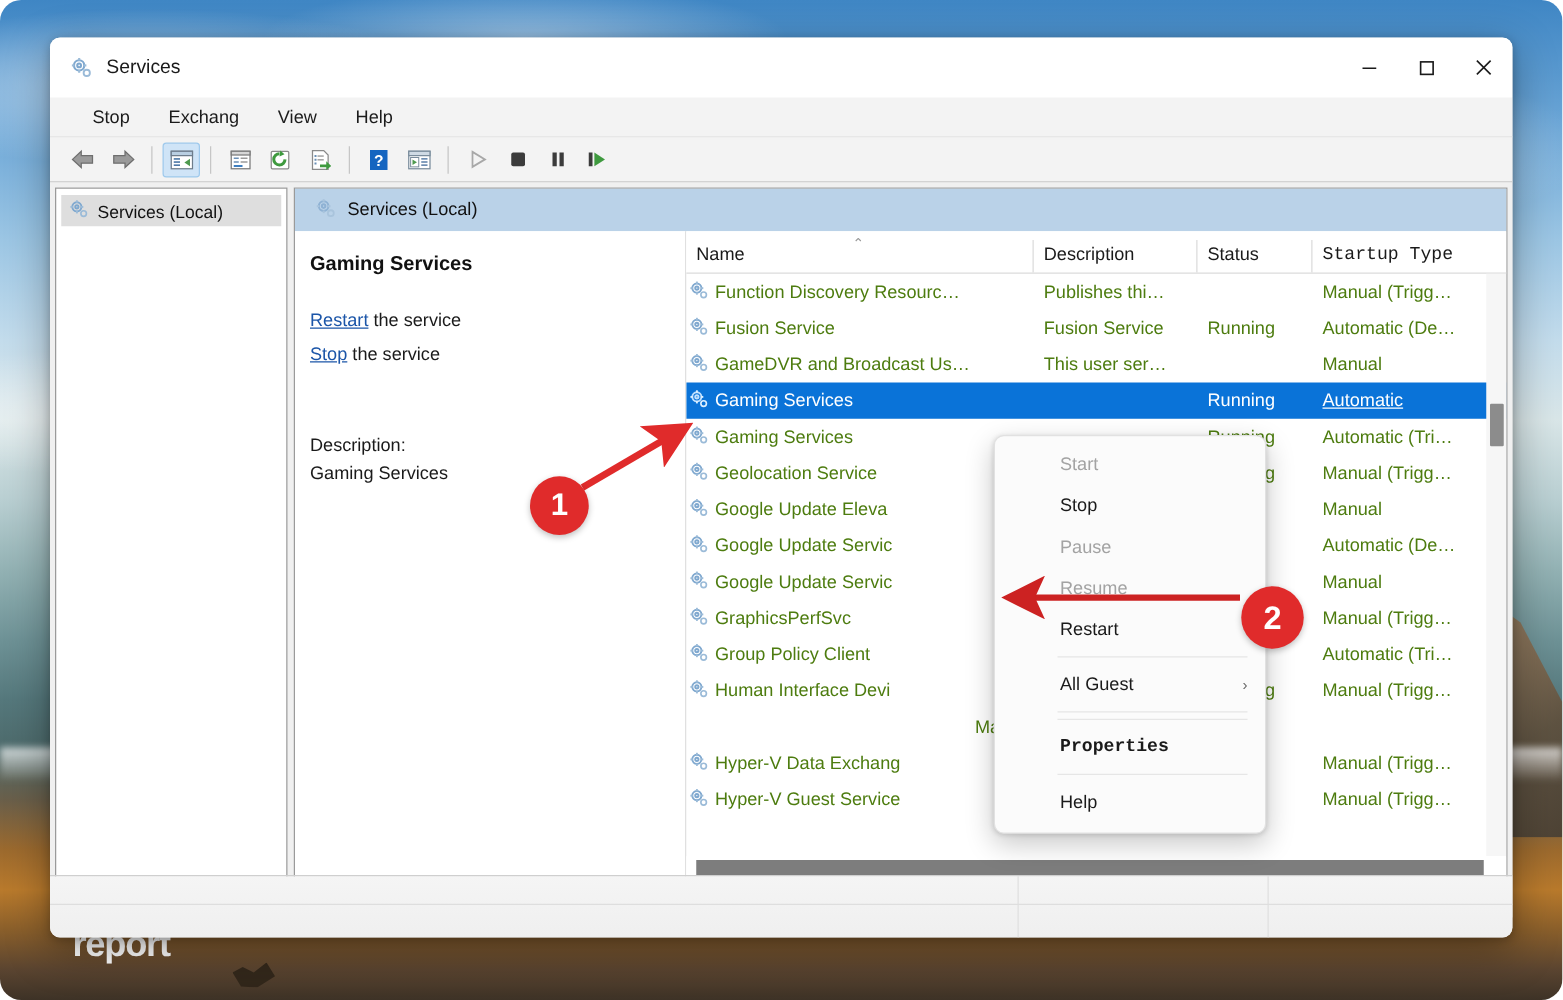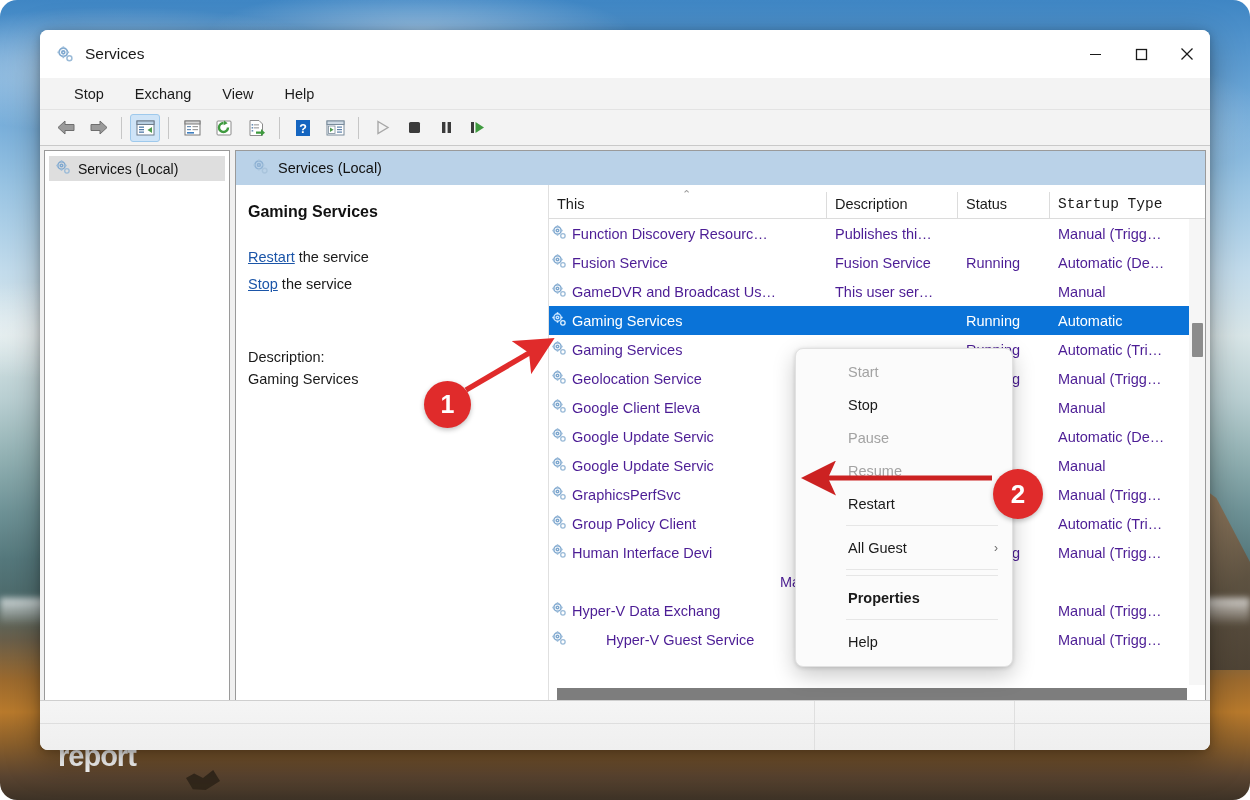--- a/index.html
+++ b/index.html
@@ -221,21 +221,21 @@
   }
   .lv-th:last-child { border-right: none; }
   #sort-caret {
     position: absolute; left: 133px; top: 3px;
     font-size: 11px; color: #999;
   }
 
   #lv-body { flex: 1; overflow: hidden; position: relative; }
   .lv-row {
     display: flex; height: 29px; align-items: center;
-    font-size: 14.5px; color: #4c1d95;
+    font-size: 14.5px; color: #4d7c0f;
     white-space: nowrap;
   }
   .lv-row.sel { background: #0a73d8; color: #fff; }
   .lv-td {
     padding: 0 8px; overflow: hidden; white-space: nowrap;
     display: flex; align-items: center;
   }
   .lv-td.name { padding-left: 2px; }
   .lv-td .ti { margin-right: 5px; flex: none; }
 
@@ -315,21 +315,21 @@
     padding: 6px 0 8px 0;
     z-index: 30;
   }
   .ctx-item {
     height: 33px; display: flex; align-items: center;
     padding: 0 14px 0 52px;
     font-size: 14.5px; color: #1a1a1a;
     position: relative;
   }
   .ctx-item.disabled { color: #a3a3a3; }
-  .ctx-item.bold { font-weight: bold; }
+  .ctx-item.bold { font-weight: bold; font-family: Liberation Mono, monospace; }
   .ctx-sep {
     height: 1px; background: #e6e6e6;
     margin: 5px 14px 5px 50px;
   }
   .ctx-sub {
     position: absolute; right: 14px; font-size: 12px; color: #6b6b6b;
   }
 
   
   .badge {
@@ -552,21 +552,21 @@
             </div>
             <div class="desc-block">
               <div>Description:</div>
               <div>Gaming Services</div>
             </div>
           </div>
 
           <div id="listwrap">
             <div id="lv-header">
               <div id="sort-caret">⌃</div>
-            <div class="lv-th" style="width: 278px;">This</div>
+            <div class="lv-th" style="width: 278px;">Name</div>
                 <div class="lv-th" style="width: 131px;">Description</div>
                 <div class="lv-th" style="width: 92px;">Status</div>
                 <div class="lv-th" style="width: 145px; font-family: Liberation Mono, monospace;">Startup Type</div>
               </div>
             <div id="lv-body">
                 <div class="lv-row">
                   <div class="lv-td name" style="width: 278px;">
                     <span class="ti"><svg width="16" height="16" viewBox="0 0 18 18">
                         <g fill="none" stroke="#7fa8cf" stroke-width="1.7">
                           <circle cx="7.3" cy="7.3" r="4.1"></circle>
@@ -640,21 +640,21 @@
                           <rect x="6.5" y="11" width="1.7" height="2.2"></rect>
                           <rect x="1.5" y="6.5" width="2.2" height="1.7"></rect>
                           <rect x="10.9" y="6.5" width="2.2" height="1.7"></rect>
                         </g>
                         <circle cx="13.4" cy="13.3" r="2.5" fill="none" stroke="#dcefff" stroke-width="1.5"></circle>
                       </svg></span>
                     <span>Gaming Services</span>
                   </div>
                   <div class="lv-td" style="width: 131px;"></div>
                   <div class="lv-td" style="width: 92px;">Running</div>
-                  <div class="lv-td" style="width: 145px;">Automatic</div>
+                  <div class="lv-td" style="width: 145px; text-decoration: underline;">Automatic</div>
                 </div>
                 <div class="lv-row">
                   <div class="lv-td name" style="width: 278px;">
                     <span class="ti"><svg width="16" height="16" viewBox="0 0 18 18">
                         <g fill="none" stroke="#7fa8cf" stroke-width="1.7">
                           <circle cx="7.3" cy="7.3" r="4.1"></circle>
                           <circle cx="7.3" cy="7.3" r="1.5"></circle>
                         </g>
                         <g fill="#9bbbd8">
                           <rect x="6.5" y="1.4" width="1.7" height="2.2"></rect>
@@ -699,21 +699,21 @@
                           <circle cx="7.3" cy="7.3" r="1.5"></circle>
                         </g>
                         <g fill="#9bbbd8">
                           <rect x="6.5" y="1.4" width="1.7" height="2.2"></rect>
                           <rect x="6.5" y="11" width="1.7" height="2.2"></rect>
                           <rect x="1.5" y="6.5" width="2.2" height="1.7"></rect>
                           <rect x="10.9" y="6.5" width="2.2" height="1.7"></rect>
                         </g>
                         <circle cx="13.4" cy="13.3" r="2.5" fill="none" stroke="#9bbbd8" stroke-width="1.5"></circle>
                       </svg></span>
-                    <span>Google Client Eleva</span>
+                    <span>Google Update Eleva</span>
                   </div>
                   <div class="lv-td" style="width: 131px;"></div>
                   <div class="lv-td" style="width: 92px;"></div>
                   <div class="lv-td" style="width: 145px;">Manual</div>
                 </div>
                 <div class="lv-row">
                   <div class="lv-td name" style="width: 278px;">
                     <span class="ti"><svg width="16" height="16" viewBox="0 0 18 18">
                         <g fill="none" stroke="#7fa8cf" stroke-width="1.7">
                           <circle cx="7.3" cy="7.3" r="4.1"></circle>
@@ -837,21 +837,21 @@
                         </g>
                         <circle cx="13.4" cy="13.3" r="2.5" fill="none" stroke="#9bbbd8" stroke-width="1.5"></circle>
                       </svg></span>
                     <span>Hyper-V Data Exchang</span>
                   </div>
                   <div class="lv-td" style="width: 131px;"></div>
                   <div class="lv-td" style="width: 92px;"></div>
                   <div class="lv-td" style="width: 145px;">Manual (Trigg…</div>
                 </div>
                 <div class="lv-row">
-                  <div class="lv-td name" style="width: 278px; gap: 34px;">
+                  <div class="lv-td name" style="width: 278px;">
                     <span class="ti"><svg width="16" height="16" viewBox="0 0 18 18">
                         <g fill="none" stroke="#7fa8cf" stroke-width="1.7">
                           <circle cx="7.3" cy="7.3" r="4.1"></circle>
                           <circle cx="7.3" cy="7.3" r="1.5"></circle>
                         </g>
                         <g fill="#9bbbd8">
                           <rect x="6.5" y="1.4" width="1.7" height="2.2"></rect>
                           <rect x="6.5" y="11" width="1.7" height="2.2"></rect>
                           <rect x="1.5" y="6.5" width="2.2" height="1.7"></rect>
                           <rect x="10.9" y="6.5" width="2.2" height="1.7"></rect>

